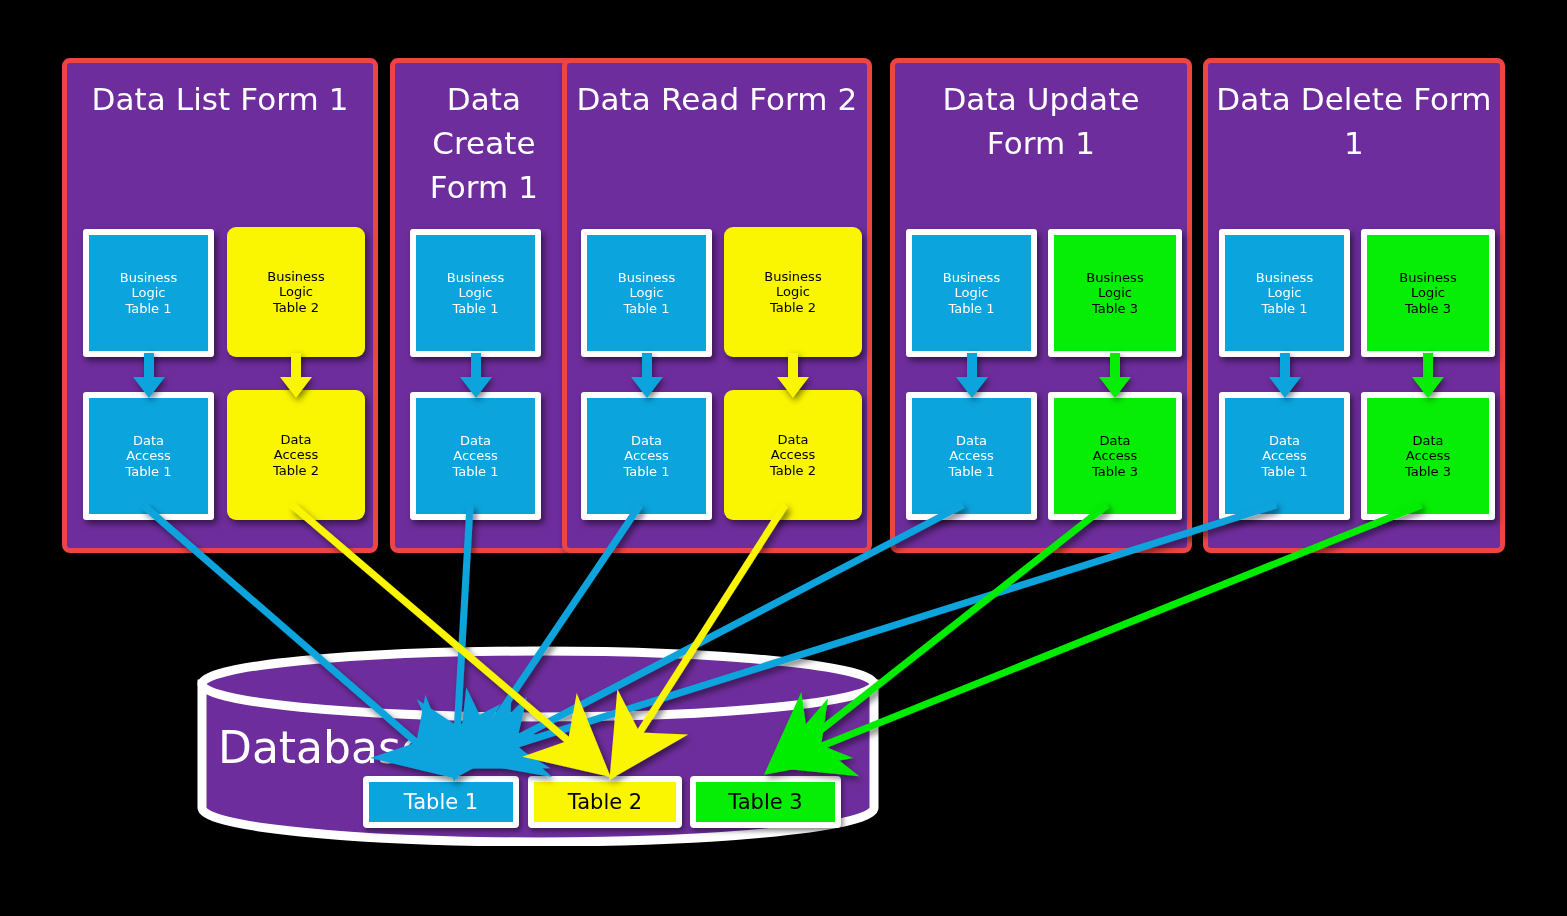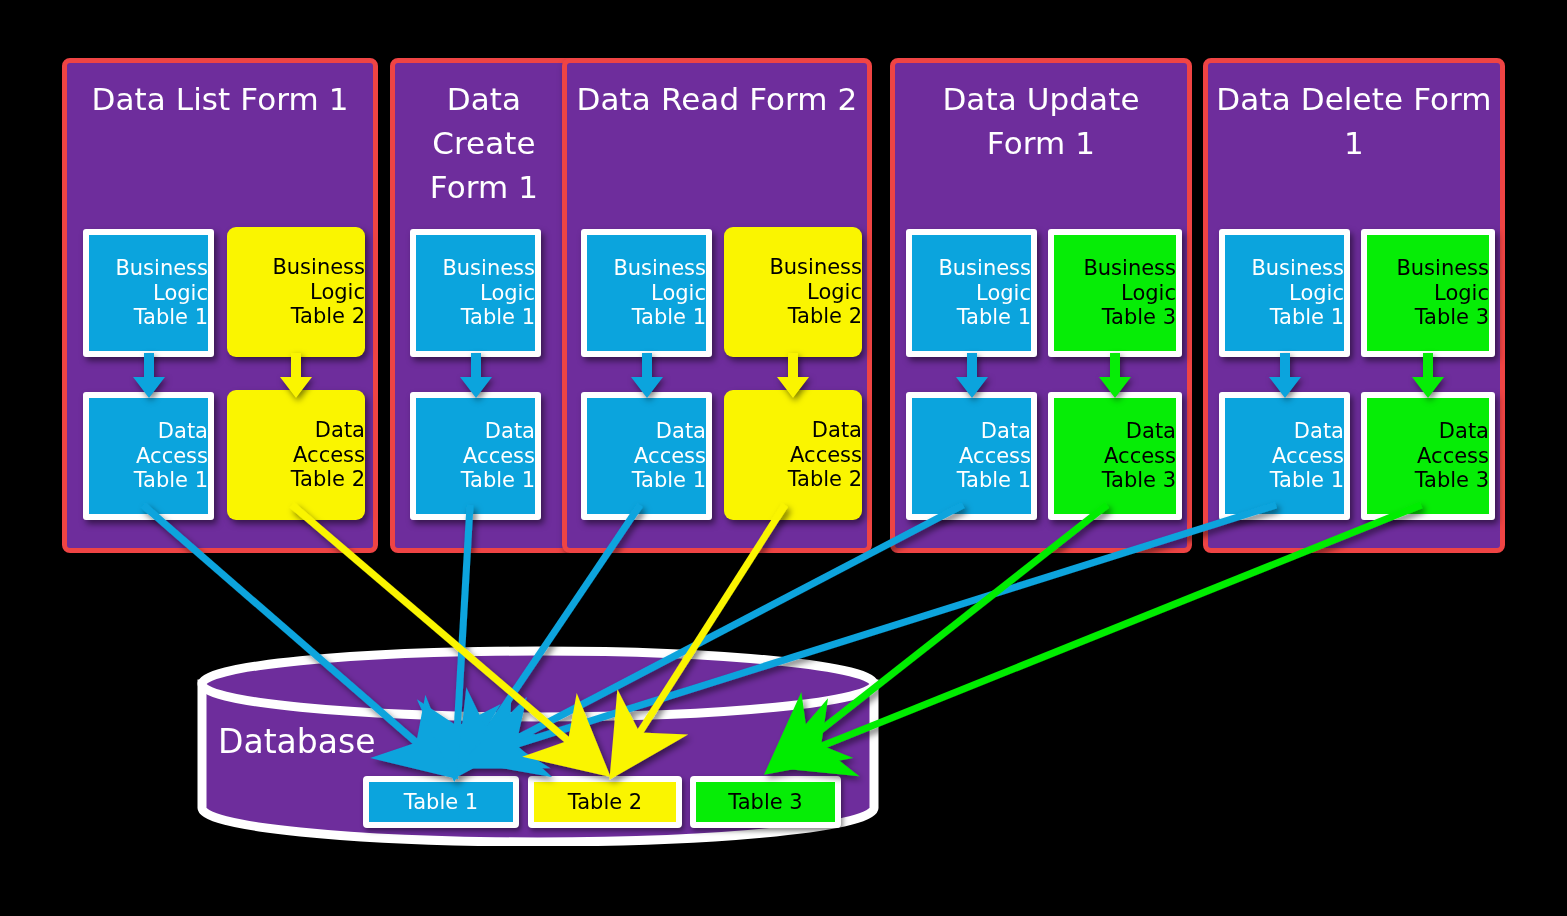--- a/index.html
+++ b/index.html
@@ -19,33 +19,33 @@
   .panel-title{
     position:absolute;left:6px;right:6px;top:14px;
     text-align:center;color:#ffffff;
     font-size:31px;line-height:1.42;font-weight:400;
     letter-spacing:.1px;
   }
   
   .cell{
     position:absolute;box-sizing:border-box;
     display:flex;align-items:center;justify-content:center;
-    text-align:right;line-height:1.18;font-size:21px;
+    text-align:center;line-height:1.18;font-size:13px;
     box-shadow:3px 4px 6px rgba(0,0,0,.5);
   }
   .cell span{display:block;width:100%;white-space:pre-line;}
   .c-blue{background:#0BA4DD;color:#ffffff;border:6px solid #ffffff;border-radius:3px;}
   .c-green{background:#06ED06;color:#000000;border:6px solid #ffffff;border-radius:3px;}
   .c-yellow{background:#FAF500;color:#000000;border:0;border-radius:9px;}
   
   .varrow{position:absolute;width:34px;height:46px;filter:drop-shadow(2px 3px 3px rgba(0,0,0,.5));}
   
   #db-wrap{position:absolute;left:196px;top:646px;width:684px;height:200px;
            filter:drop-shadow(4px 5px 7px rgba(0,0,0,.55));}
-  #db-label{position:absolute;left:218px;top:722px;color:#fff;font-size:33px;}
+  #db-label{position:absolute;left:218px;top:722px;color:#fff;font-size:44px;}
   .tbl{
     position:absolute;box-sizing:border-box;height:52px;
     display:flex;align-items:center;justify-content:center;
     font-size:21px;border:6px solid #ffffff;border-radius:4px;
     box-shadow:2px 3px 5px rgba(0,0,0,.45);
   }
   .t-blue{background:#0BA4DD;color:#ffffff;}
   .t-yellow{background:#FAF500;color:#000000;}
   .t-green{background:#06ED06;color:#000000;}
   

